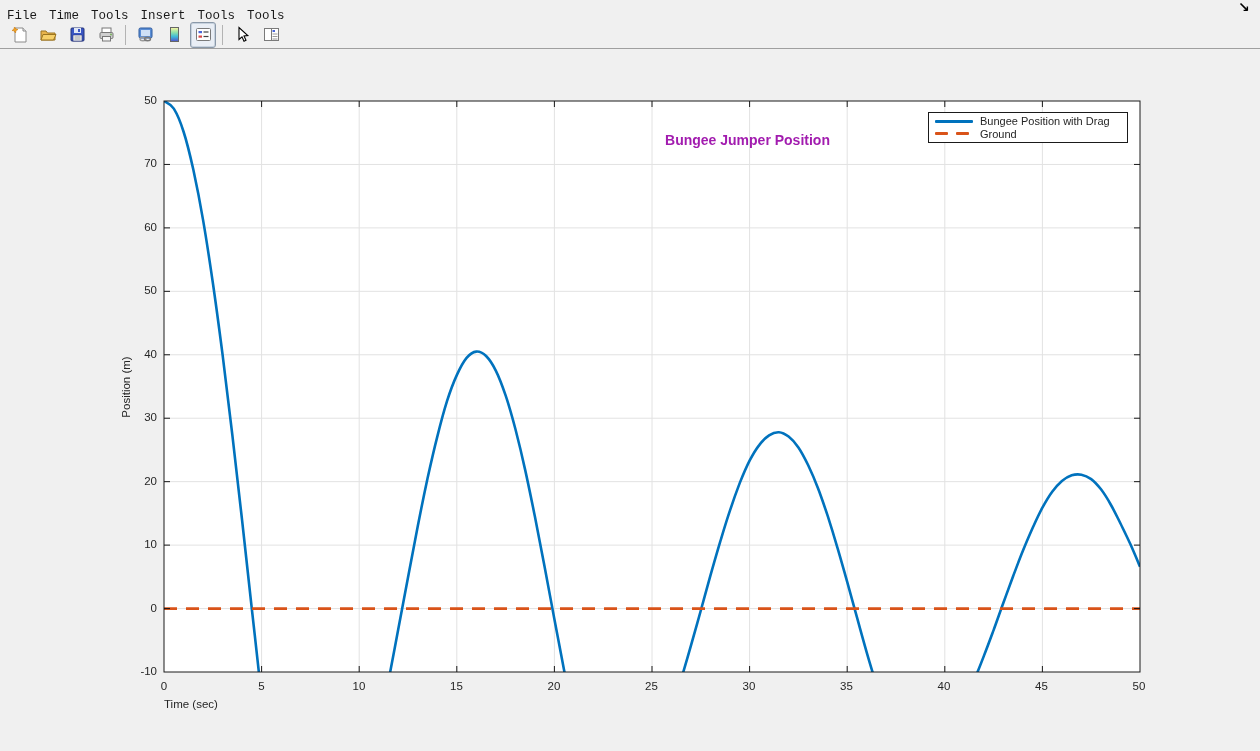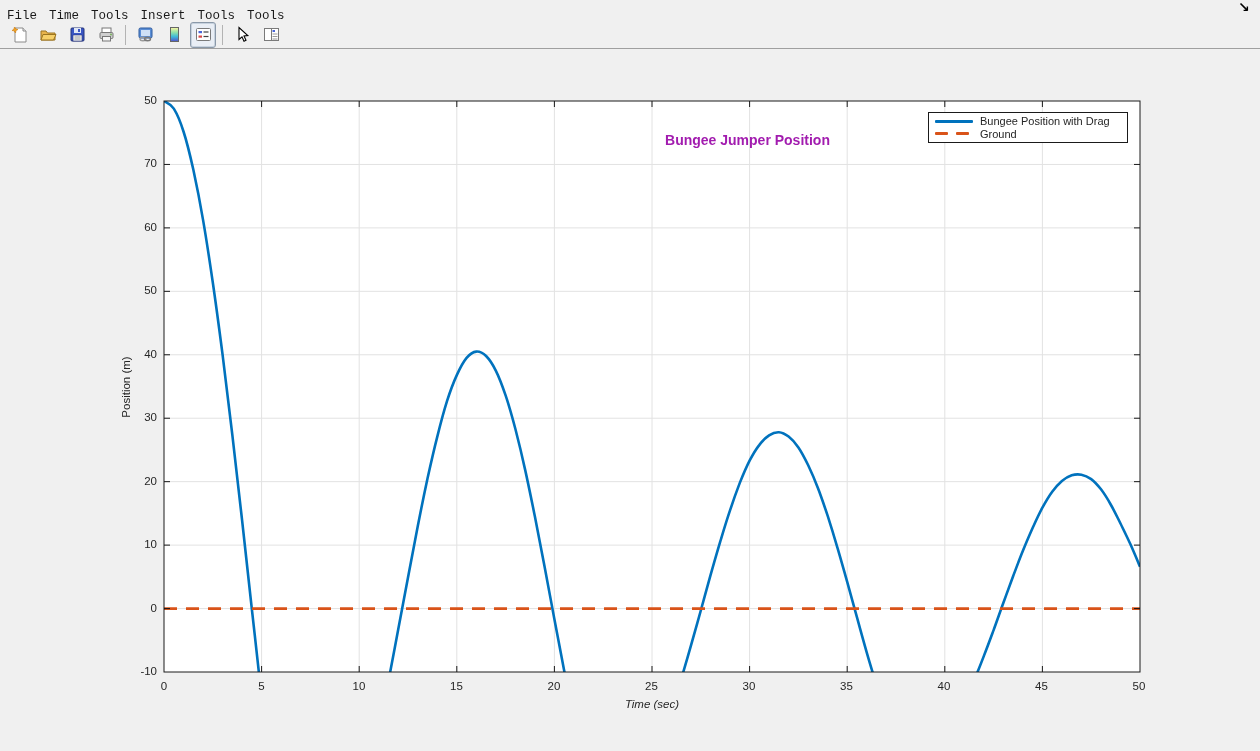--- a/index.html
+++ b/index.html
@@ -36,21 +36,21 @@
   
   #figure-area{position:absolute;left:0;top:49px;width:1260px;height:702px;background:#f0f0f0;}
   #plot-svg{position:absolute;left:0;top:0;}
   .txt{position:absolute;color:#262626;}
   #chart-title{
     left:164px;top:83px;width:1167px;text-align:center;
     font-size:14px;font-weight:bold;color:#a21caf;
   }
   .xtick{top:631px;width:44px;text-align:center;font-size:11.5px;}
   .ytick{width:48px;text-align:right;font-size:11.5px;}
-  #xlabel{left:164px;top:649px;width:976px;text-align:center;font-size:11.5px;font-style:italic;}
+  #xlabel{left:164px;top:649px;width:976px;font-size:11.5px;}
   #ylabel{
     left:126px;top:338px;font-size:11.5px;white-space:nowrap;
     transform:translate(-50%,-50%) rotate(-90deg);
   }
   
   #legend{
     position:absolute;left:928px;top:63px;width:200px;height:31px;
     background:#ffffff;border:1px solid #1a1a1a;box-sizing:border-box;
     display:flex;flex-direction:column;justify-content:space-evenly;
     padding:2px 0;font-size:11px;color:#262626;

